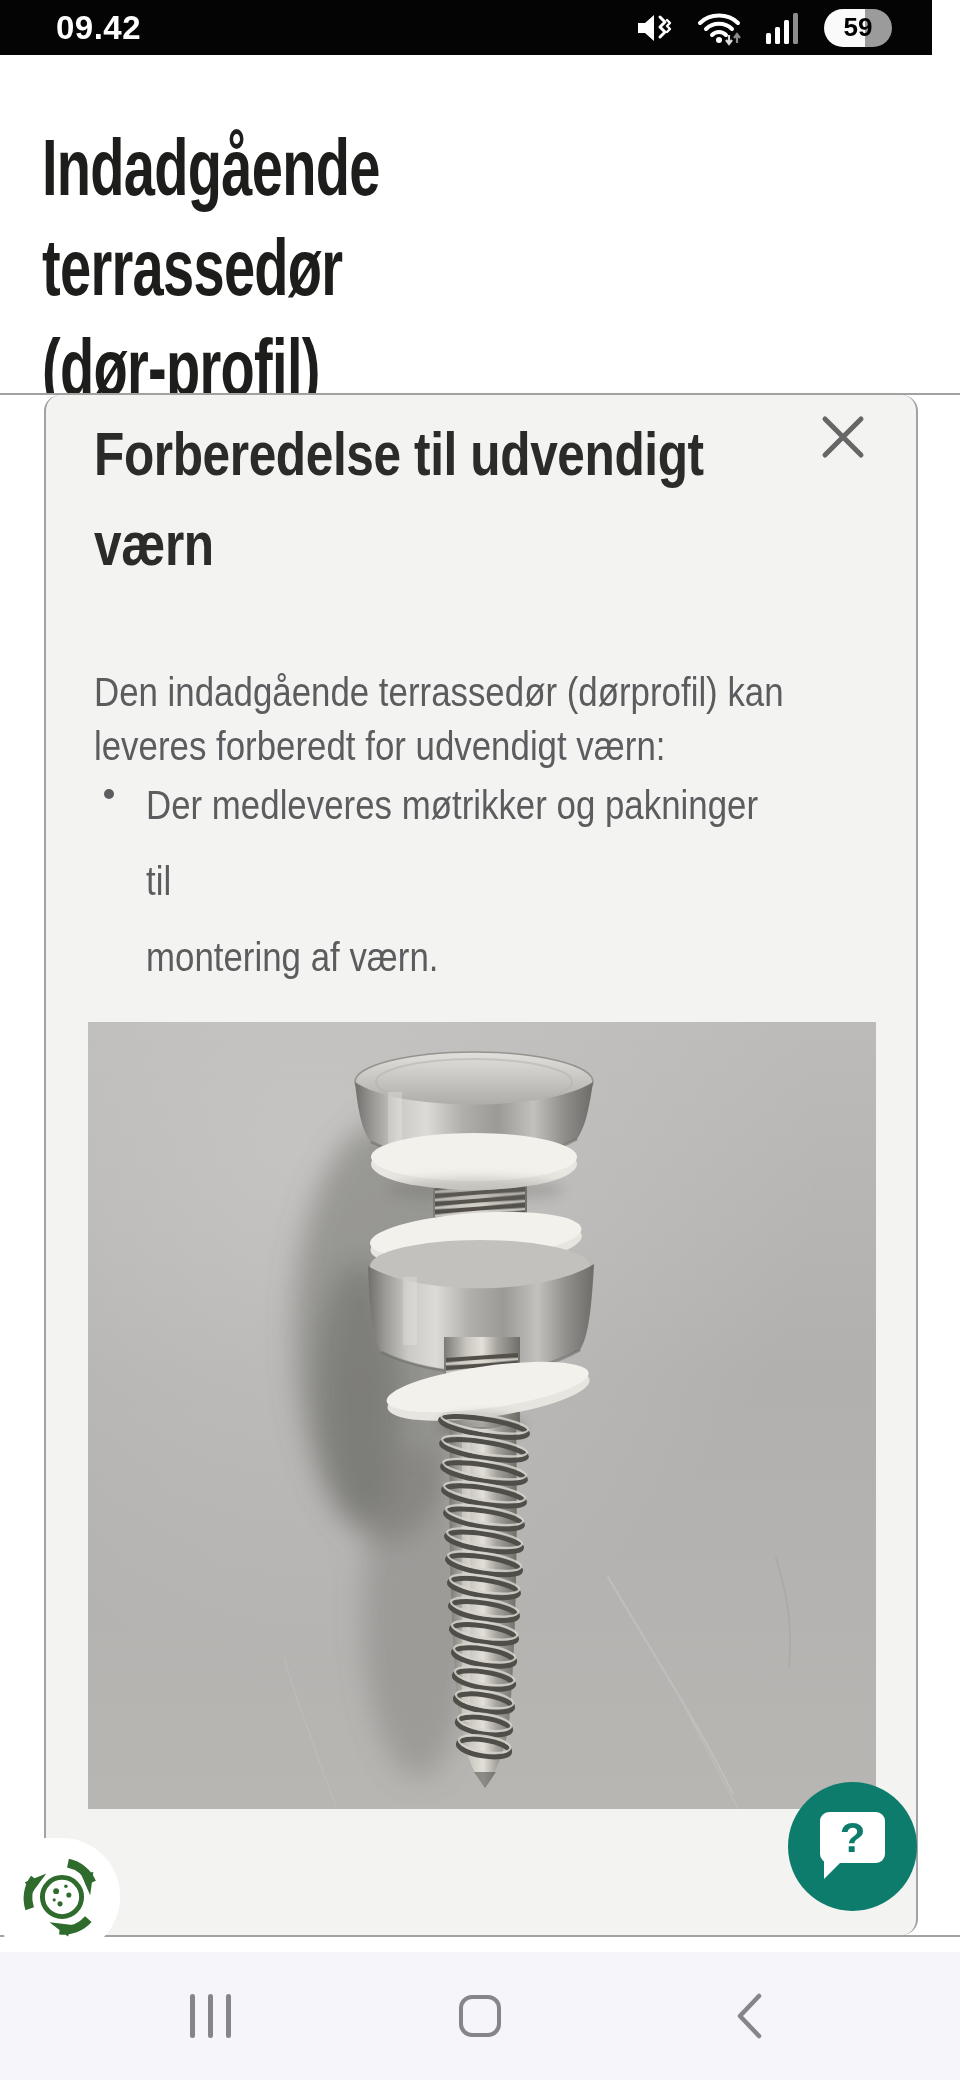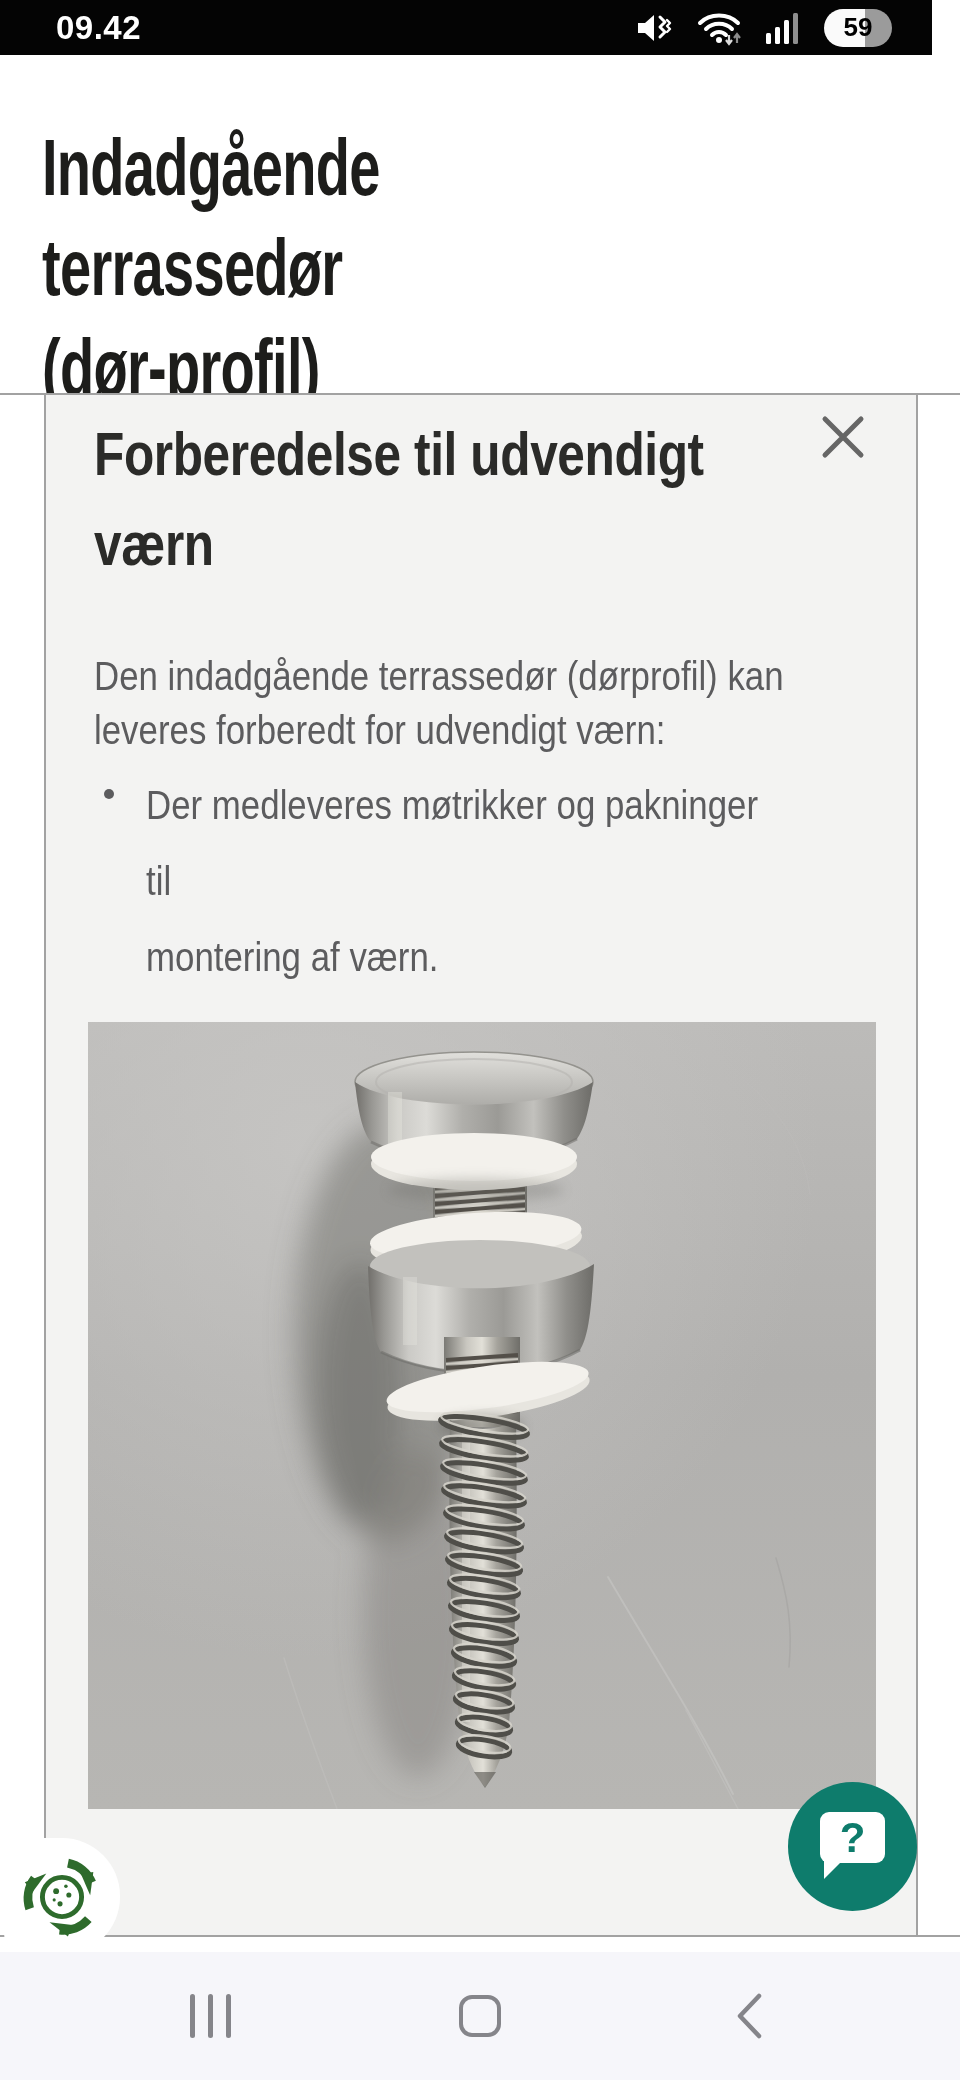--- a/index.html
+++ b/index.html
@@ -19,28 +19,28 @@
   
   .page-title{position:absolute;left:42px;top:118px;margin:0;width:900px;
               font-size:80px;line-height:100px;font-weight:700;color:#1d1d1b;
               letter-spacing:-1px;white-space:pre-line;
               transform:scaleX(0.70);transform-origin:left top;}
 
   
   .frame{position:absolute;left:0;top:393px;width:960px;height:1544px;background:#fff;
          border-top:2px solid #a2a2a2;border-bottom:2px solid #a2a2a2;box-sizing:border-box;}
   .card{position:relative;margin-left:44px;width:874px;height:100%;background:#f3f3f2;
-        border-left:2px solid #a2a2a2;border-right:2px solid #a2a2a2;box-sizing:border-box;}
+        border-left:2px solid #a2a2a2;border-right:2px solid #a2a2a2;box-sizing:border-box;border-radius:16px;}
   .dialog-heading{position:absolute;left:48px;top:14px;margin:0;width:820px;
                   font-size:62px;line-height:90px;font-weight:700;color:#2b2b29;
                   white-space:pre-line;letter-spacing:-.5px;
                   transform:scaleX(0.80);transform-origin:left top;}
   .close-btn{position:absolute;top:19px;right:50px;width:46px;height:46px;padding:0;
              background:none;border:none;cursor:pointer;}
-  .dialog-para{position:absolute;left:48px;top:254px;margin:0;width:820px;
+  .dialog-para{position:absolute;left:48px;top:270px;margin:0;width:820px;
                font-size:41px;line-height:54px;color:#5c5c5e;}
   .cond{display:inline-block;transform:scaleX(0.85);transform-origin:left top;white-space:pre-line;}
   .bullets{position:absolute;left:48px;top:372px;margin:0;padding:0;list-style:none;width:800px;}
   .bullets li{position:relative;padding-left:52px;margin:0 0 6px 0;
               font-size:41px;line-height:76px;color:#5c5c5e;}
   .bullets li .dot{position:absolute;left:10px;top:22px;width:10px;height:10px;border-radius:50%;
                    background:#5c5c5e;}
   .photo{position:absolute;left:42px;top:627px;width:788px;height:787px;display:block;}
 
   

